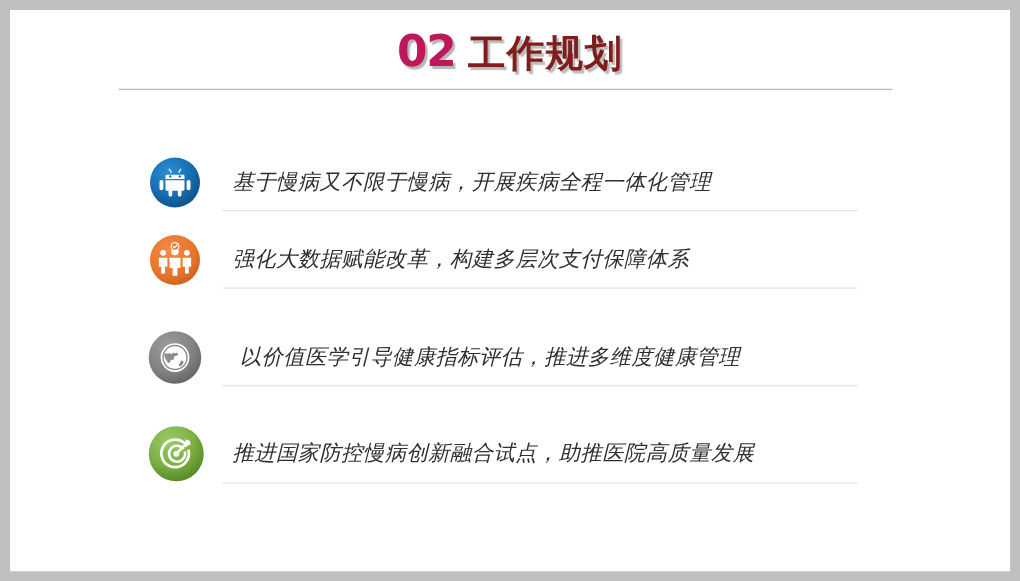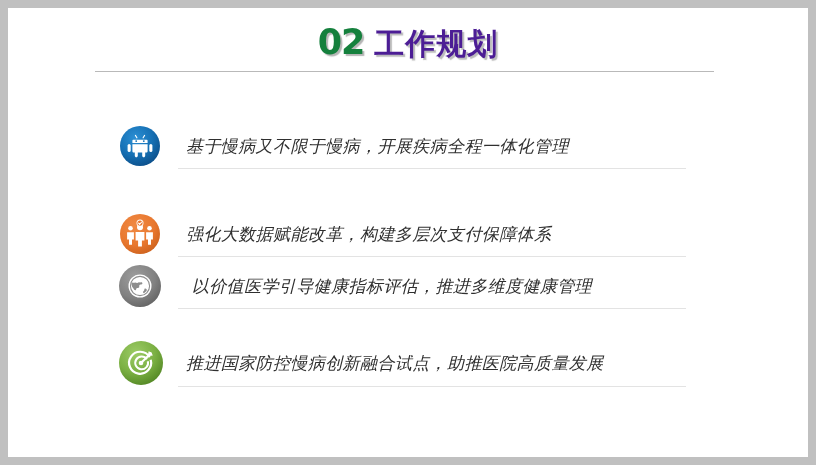--- a/index.html
+++ b/index.html
@@ -43,31 +43,31 @@
     left: 0;
     top: 14px;
     width: 800px;
     text-align: center;
     white-space: nowrap;
   }
   .title-number {
     font-family: "DejaVu Sans", sans-serif;
     font-size: 35px;
     font-weight: bold;
-    color: #15803d;
+    color: #be185d;
     letter-spacing: -1px;
     text-shadow: 2px 2px 1px rgba(120,120,120,0.55);
     vertical-align: baseline;
     margin-top: 32px;
   }
   .title-text {
     font-family: "DejaVu Sans", "Liberation Sans", sans-serif;
     font-size: 30px;
     font-weight: bold;
-    color: #4c1d95;
+    color: #7f1d1d;
     letter-spacing: 1px;
     margin-left: 10px;
     text-shadow: 2px 2px 1px rgba(120,120,120,0.5);
     vertical-align: baseline;
   }
 
   #title-rule {
     position: absolute;
     left: 87px;
     top: 63px;
@@ -109,21 +109,21 @@
     position: absolute;
     left: 170px;
     top: 47px;
     width: 508px;
     height: 1px;
     background: #e3e3e3;
   }
 
   
   #row-0 { top: 113px; }
-  #row-1 { top: 201px; text-align: right; }
+  #row-1 { top: 175px; text-align: right; }
   #row-2 { top: 253px; }
   #row-3 { top: 330px; }
   #row-3 .row-icon { left: 110px; width: 46px; height: 46px; top: 2px; }
   #row-3 .row-icon svg { width: 46px; height: 46px; }
   #row-3 .row-rule { top: 48px; }
   #row-2 .row-icon { width: 44px; height: 44px; left: 110px; top: 3px; }
   #row-2 .row-icon svg { width: 44px; height: 44px; }
 </style>
 </head>
 <body>

